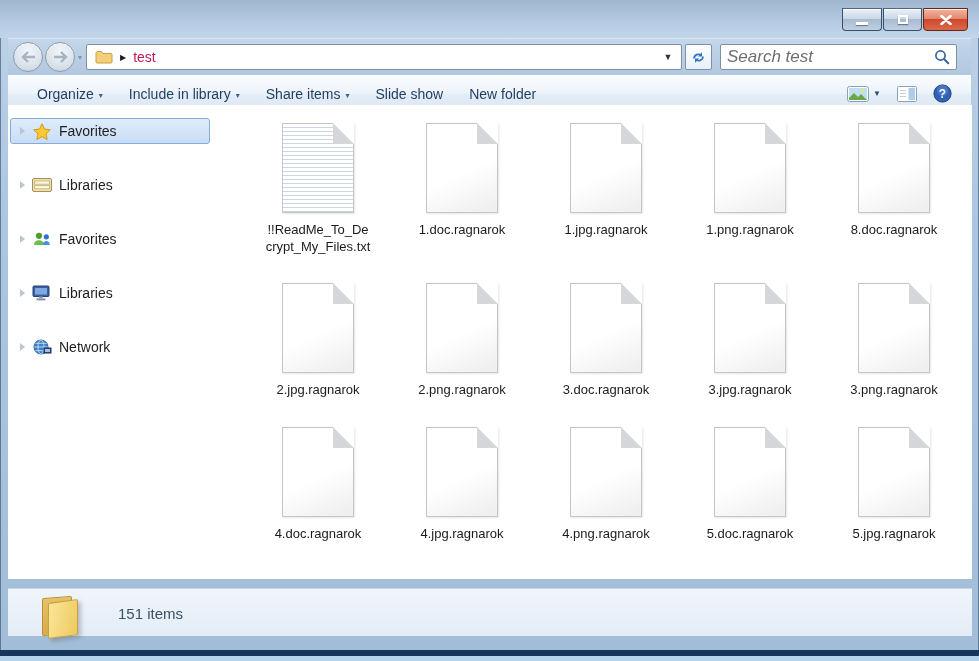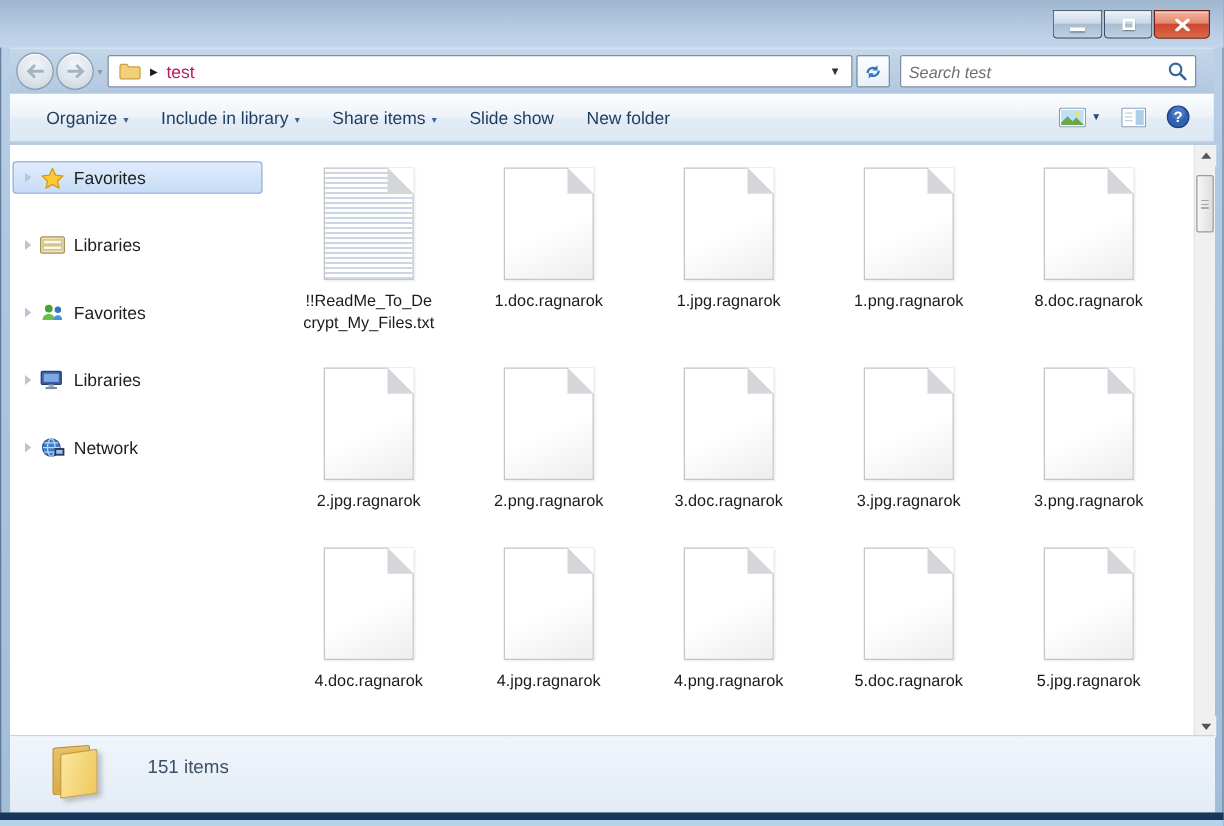--- a/index.html
+++ b/index.html
@@ -47,40 +47,40 @@
   .crumb-arrow { font-size:8px; color:#1c1c1c; }
   .crumb-label { font-size:14px; color:#be185d; }
   .addr-spacer { flex:1; }
   .addr-drop { width:18px; text-align:center; font-size:9px; color:#333; }
   .refresh-btn { width:27px; height:26px; margin-left:3px; border:1px solid #7d90a4;
     border-radius:2px; background:linear-gradient(#fdfeff,#e8f0f8); display:flex;
     align-items:center; justify-content:center; }
   .searchbox { margin-left:8px; height:26px; width:237px; background:#fff;
     border:1px solid #7d90a4; border-radius:2px; display:flex; align-items:center; padding:0 6px; }
   .search-input { flex:1; border:none; outline:none; font-family:"Liberation Sans",sans-serif;
-    font-size:13px; font-style:italic; color:#7f1d1d; background:transparent; min-width:0; }
+    font-size:17px; font-style:italic; color:#7f1d1d; background:transparent; min-width:0; }
   .search-input::placeholder { color:#6e6e6e; font-style:italic; }
 
   
   .toolbar { position:absolute; top:75px; left:8px; right:8px; height:39px;
     display:flex; align-items:center; padding:0 10px 0 16px;
     background:linear-gradient(#fbfdfe 0%, #eef4fa 45%, #e2ecf6 55%, #dce8f4 100%);
     border-bottom:1px solid #c3d1df; }
   .tb-item { display:flex; align-items:center; gap:5px; border:none; background:transparent;
     font-family:"Liberation Sans",sans-serif; font-size:14px; color:#1f3c5f;
     padding:6px 13px; border-radius:3px; cursor:default; }
   .tb-item .dd { font-size:8px; color:#41618a; margin-top:2px; }
   .tb-right { margin-left:auto; display:flex; align-items:center; gap:10px; }
   .tb-icon-btn { border:none; background:transparent; display:flex; align-items:center;
     gap:4px; padding:3px; cursor:default; }
   .views-dd { font-size:8px; color:#2a4a6e; }
 
   
-  .main { position:absolute; top:116px; left:8px; right:7px; height:474px;
-    background:#fff; display:flex; }
+  .main { position:absolute; top:105px; left:8px; right:7px; height:474px;
+    background:#fff; display:flex;gap:23px; }
 
   .sidebar { width:207px; flex:0 0 auto; padding-top:13px; }
   .side-item { display:flex; align-items:center; height:26px; margin:0 5px 28px 2px;
     padding-left:3px; border:1px solid transparent; border-radius:3px; font-size:14px; color:#1e1e1e; }
   .side-item.selected { background:linear-gradient(#e0edfc,#c7dcf6);
     border-color:#86abdb; }
   .expander { width:0; height:0; border-top:4px solid transparent; border-bottom:4px solid transparent;
     border-left:5px solid #b9c6d3; margin:0 7px 0 6px; flex:0 0 auto; }
   .side-icon { width:20px; height:18px; margin-right:7px; display:flex; align-items:center;
     justify-content:center; flex:0 0 auto; }
@@ -111,21 +111,21 @@
     border-bottom:5px solid #555; }
   .tri-down { width:0; height:0; border-left:4px solid transparent; border-right:4px solid transparent;
     border-top:5px solid #555; }
   .sb-thumb { position:absolute; left:1px; top:24px; width:14px; height:46px;
     border:1px solid #9a9a9a; border-radius:2px;
     background:linear-gradient(90deg,#f6f6f6,#dedede); }
   .sb-thumb::after { content:""; position:absolute; left:3px; right:3px; top:19px; height:8px;
     background:repeating-linear-gradient(#a8a8a8 0 1px, transparent 1px 3px); }
 
   
-  .statusbar { position:absolute; left:8px; right:7px; top:588px; height:62px;
+  .statusbar { position:absolute; left:8px; right:7px; top:588px; height:48px;
     background:linear-gradient(#f0f5fb,#e3ecf6); border-top:1px solid #c9d5e2;
     display:flex; align-items:flex-start; }
   .status-folder { position:relative; width:52px; height:46px; margin:6px 0 0 28px; }
   .sf-back { position:absolute; left:6px; top:2px; width:30px; height:38px;
     background:linear-gradient(#e7c167,#d9ab4a); border:1px solid #b98f34;
     border-radius:2px; transform:skewY(-4deg); }
   .sf-front { position:absolute; left:12px; top:6px; width:30px; height:36px;
     background:linear-gradient(105deg,#fbe69a,#eec95f); border:1px solid #c9a143;
     border-radius:2px; transform:skewY(-8deg); box-shadow:3px 3px 4px rgba(90,90,90,.35); }
   .status-text { font-size:15px; color:#3d5065; margin:16px 0 0 30px; }

